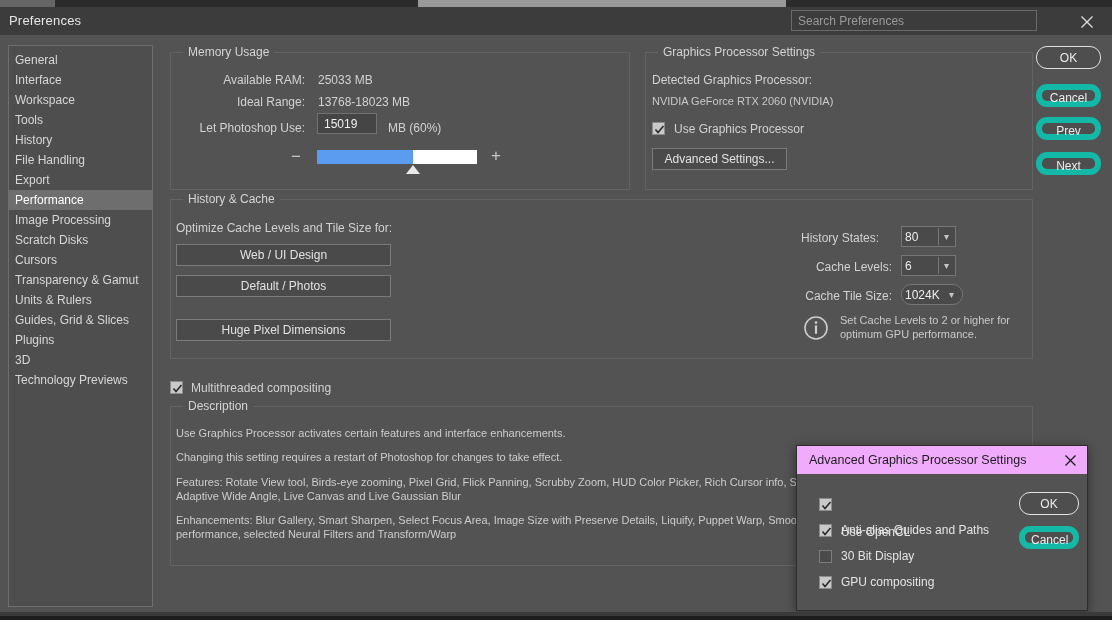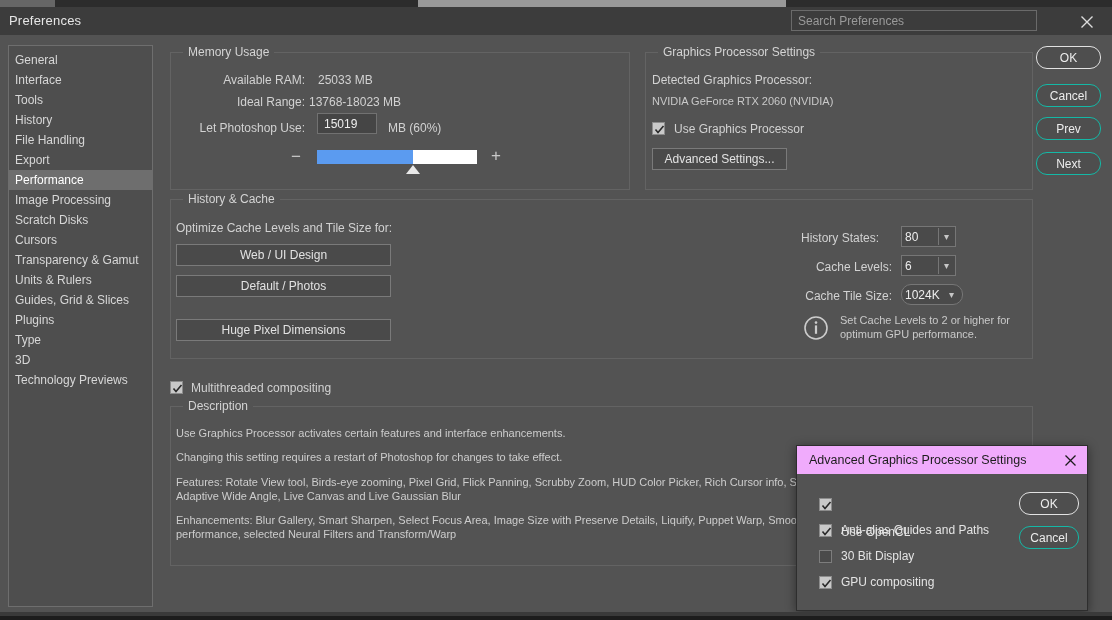--- a/index.html
+++ b/index.html
@@ -95,21 +95,21 @@
 
   
   .pbtn{
     position:absolute;background:#4a4a4a;border:1px solid #7a7a7a;box-sizing:border-box;
     color:#e2e2e2;font-family:"Liberation Sans",sans-serif;font-size:12px;
     cursor:pointer;text-align:center;
   }
 
   
   .pill{
-    position:absolute;background:#4e4e4e;border:1px solid #14b8a6;border-radius:11px;
+    position:absolute;background:#4e4e4e;border:6px solid #14b8a6;border-radius:11px;
     box-sizing:border-box;color:#ececec;font-family:"Liberation Sans",sans-serif;font-size:12px;
     cursor:pointer;text-align:center;
   }
   .pill.primary{border-color:#e2e2e2;border-width:1px;}
 
   
   .dd{
     position:absolute;background:#4a4a4a;border:1px solid #767676;box-sizing:border-box;
     cursor:pointer;
   }
@@ -157,44 +157,44 @@
       <div class="close-x">
         <svg width="18" height="18" viewBox="0 0 18 18">
             <path d="M3.5 3.5 L14.5 14.5 M14.5 3.5 L3.5 14.5" stroke="currentColor" stroke-width="1.4" fill="none"></path>
           </svg>
       </div>
     </div>
 
     <div class="sidebar">
       <div class="side-item">General</div>
       <div class="side-item">Interface</div>
+      <div class="side-item">Workspace</div>
       <div class="side-item">Tools</div>
       <div class="side-item">History</div>
       <div class="side-item">File Handling</div>
       <div class="side-item">Export</div>
       <div class="side-item sel">Performance</div>
       <div class="side-item">Image Processing</div>
       <div class="side-item">Scratch Disks</div>
       <div class="side-item">Cursors</div>
       <div class="side-item">Transparency &amp; Gamut</div>
       <div class="side-item">Units &amp; Rulers</div>
       <div class="side-item">Guides, Grid &amp; Slices</div>
       <div class="side-item">Plugins</div>
-      <div class="side-item">Type</div>
       <div class="side-item">3D</div>
       <div class="side-item">Technology Previews</div>
     </div>
 
     <div class="group" style="left:170px;top:45px;width:460px;height:138px;">
       <div class="g-title">Memory Usage</div>
     </div>
     <div class="lbl r" style="left:140px;top:66px;width:165px;">Available RAM:</div>
     <div class="lbl" style="left:318px;top:66px;">25033 MB</div>
     <div class="lbl r" style="left:140px;top:88px;width:165px;">Ideal Range:</div>
-    <div class="lbl" style="left:309px;top:88px;">13768-18023 MB</div>
+    <div class="lbl" style="left:318px;top:88px;">13768-18023 MB</div>
     <div class="lbl r" style="left:140px;top:114px;width:165px;">Let Photoshop Use:</div>
     <input class="numfield" style="left: 317px; top: 106px; width: 60px; height: 21px;" value="15019">
     <div class="lbl" style="left:388px;top:114px;">MB (60%)</div>
 
     <div class="sl-minus" style="left:291px;top:141px;">−</div>
     <div class="sl-track">
       <div class="sl-fill" id="mem-fill" style="width: 60%; background: rgb(91, 155, 240);"></div>
     </div>
     <div class="sl-thumb"></div>
     <div class="sl-plus" style="left:491px;top:140px;">+</div>

